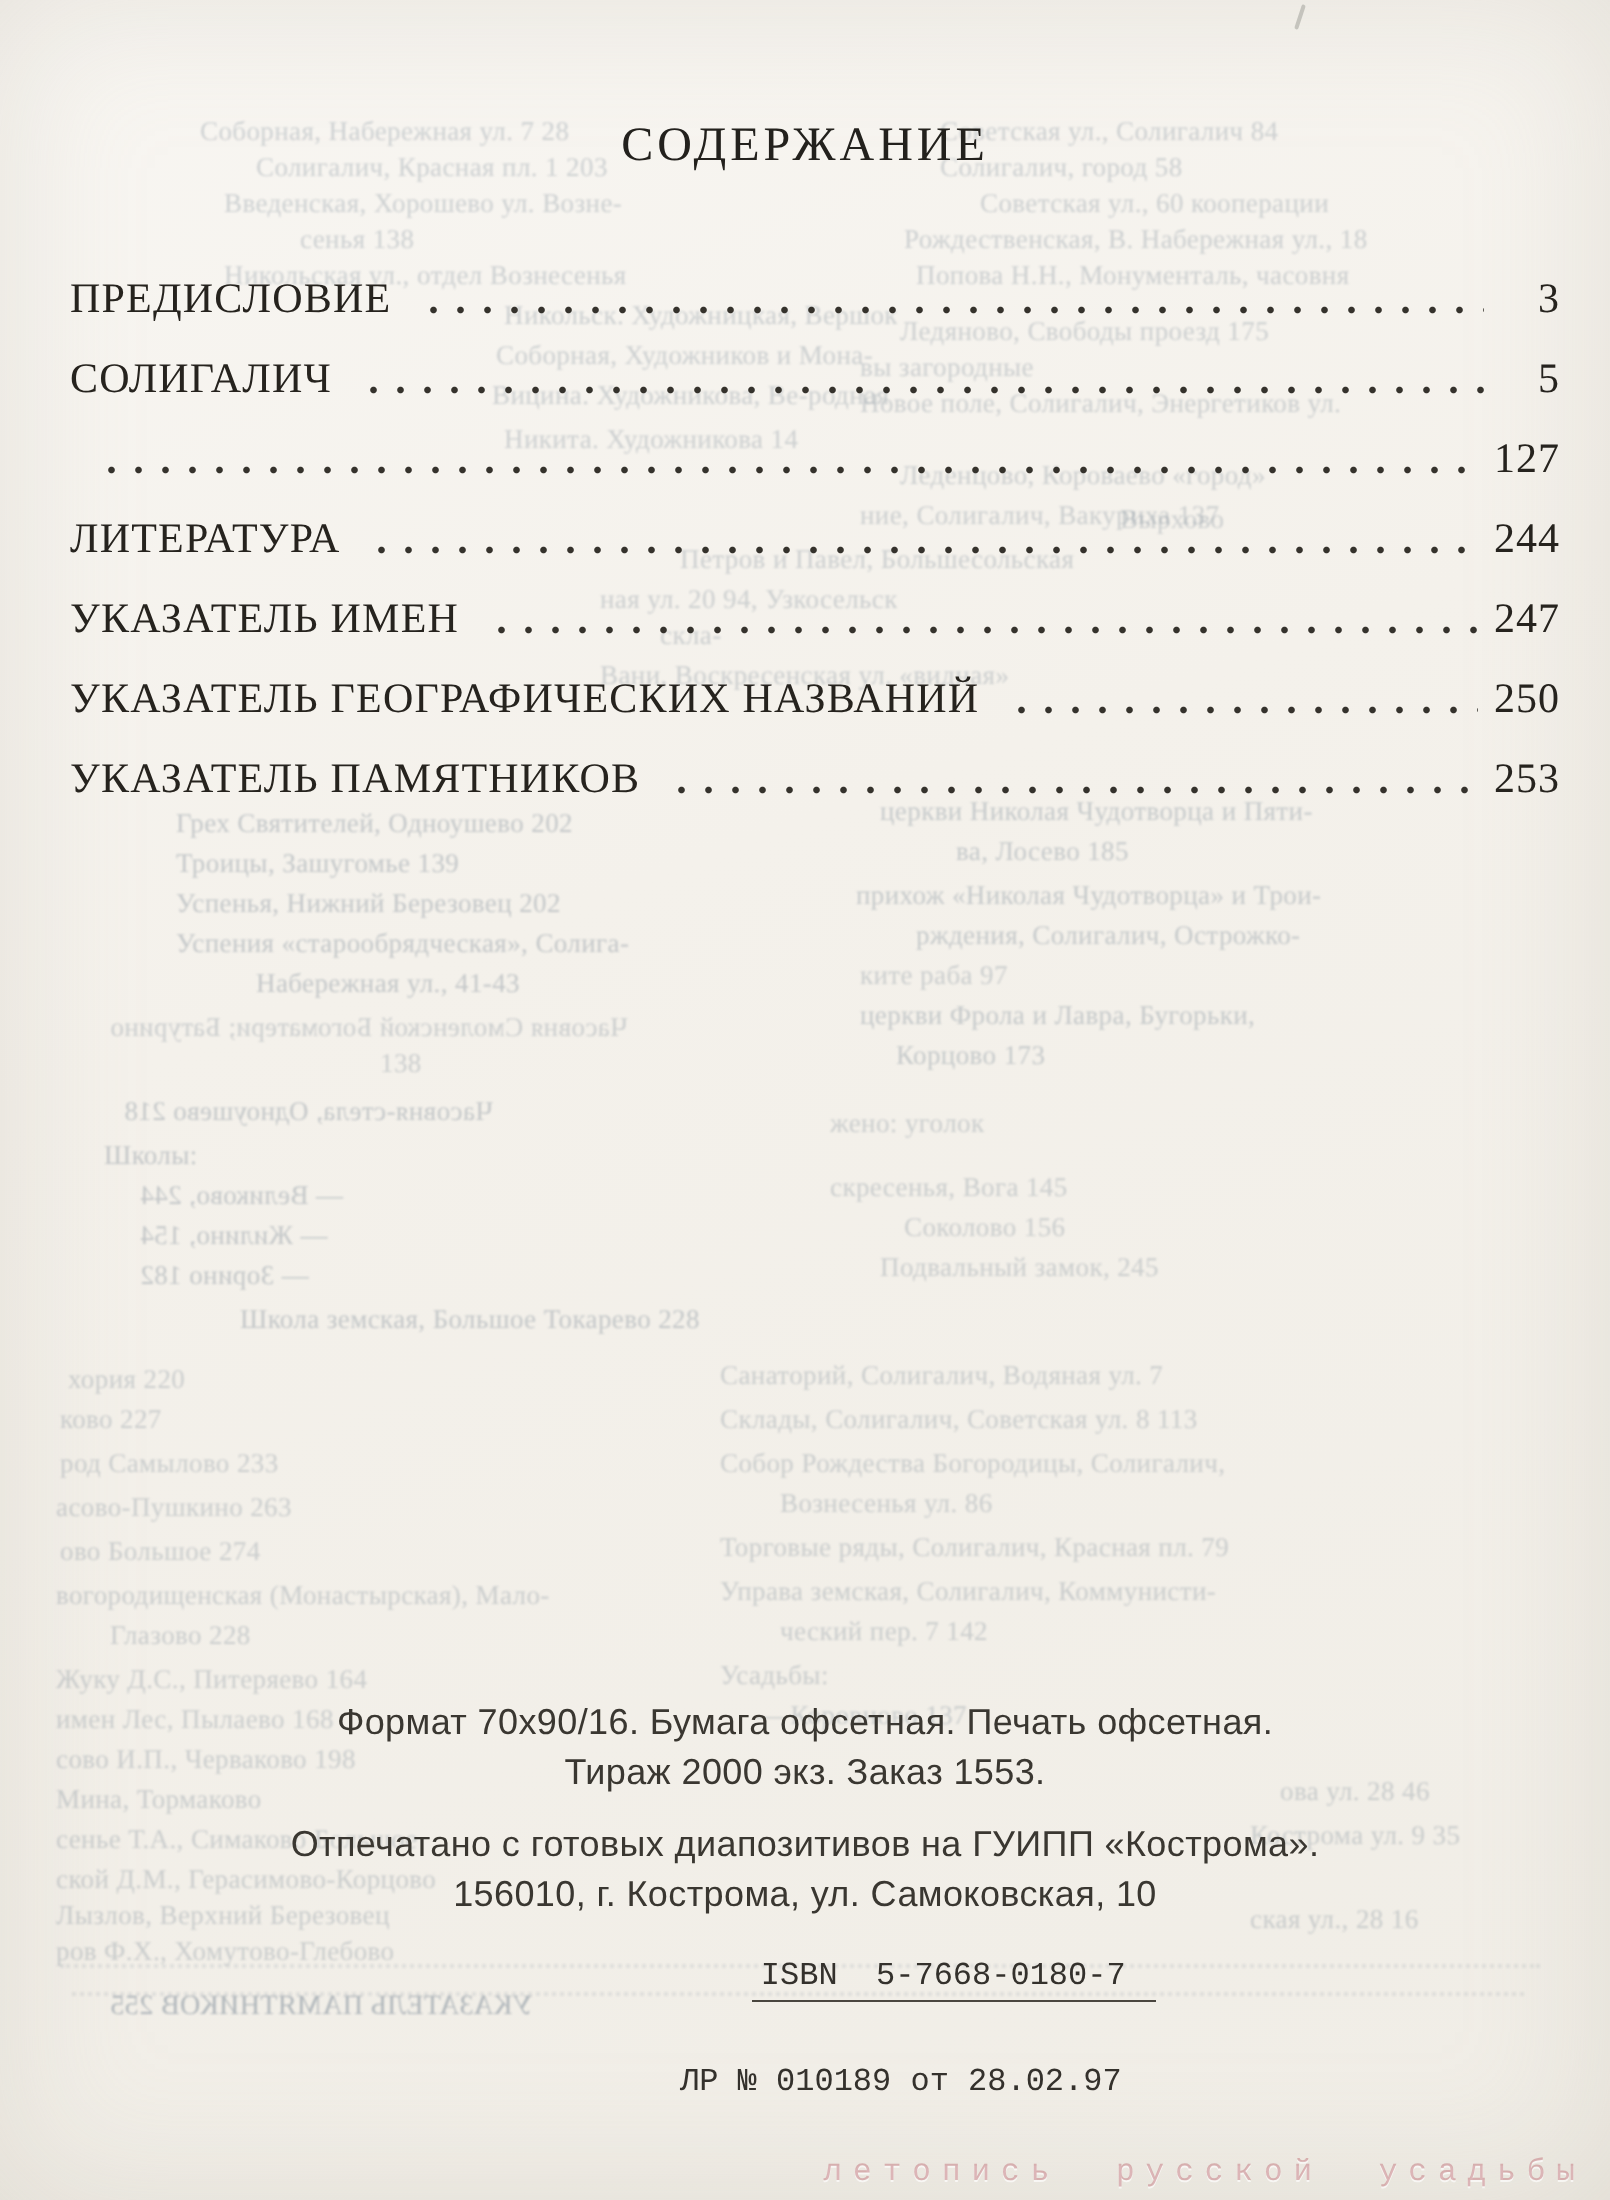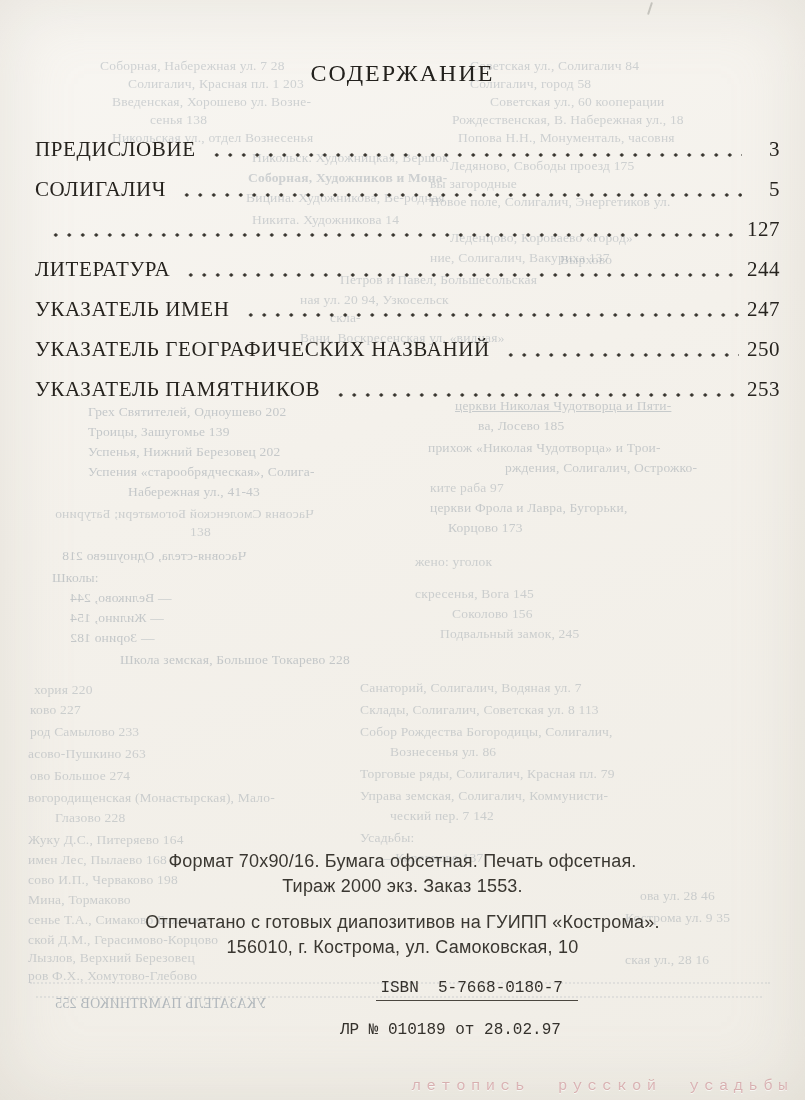--- a/index.html
+++ b/index.html
@@ -26,62 +26,62 @@
   .row .pg{min-width:30px;text-align:right;letter-spacing:.5px;}
   .imprint{position:absolute;left:0;width:100%;top:849px;text-align:center;
            font-family:"Liberation Sans","DejaVu Sans",sans-serif;
            font-size:18px;color:#3a3731;letter-spacing:.2px;line-height:25px;}
   .imprint .block2{margin-top:11px;}
   .isbn-block{position:absolute;left:338px;top:961px;
               font-family:Liberation Mono, monospace;
               font-size:16px;color:#34312c;white-space:pre;}
   .isbn{display:inline-block;min-width:196px;padding:0 2px 3px 4px;
         border-bottom:1.7px solid #4a463f;}
-  .lic{margin-top:2px;padding-left:2px;}
+  .lic{margin-top:13px;padding-left:2px;}
   .watermark{position:absolute;right:12px;bottom:5px;
              font-family:Liberation Mono, monospace;
              font-size:15.5px;letter-spacing:5.5px;word-spacing:13px;
              color:rgba(196,128,133,.55);text-shadow:0 1px 0 rgba(255,255,255,.65);}
   .scanmark{position:absolute;left:649px;top:2px;width:2px;height:13px;
             background:#a3a39b;transform:rotate(18deg);opacity:.55;border-radius:1px;}
 </style>
 </head>
 <body>
 
 <div class="paper">
 
   <div class="ghost" id="ghost-layer">
       <span style="left: 100px; top: 58px;">Соборная, Набережная ул. 7  28</span>
       <span style="left: 128px; top: 76px;">Солигалич, Красная пл. 1  203</span>
       <span style="left: 112px; top: 94px;">Введенская, Хорошево ул. Возне-</span>
       <span style="left: 150px; top: 112px; text-align: center;">сенья  138</span>
       <span style="left: 112px; top: 130px;">Никольская ул., отдел Вознесенья</span>
       <span style="left: 252px; top: 150px;">Никольск. Художницкая, Вершок</span>
-      <span style="left: 248px; top: 170px; font-weight: bold;">Соборная, Художников и Мона-</span>
+      <span style="left: 248px; top: 170px;">Соборная, Художников и Мона-</span>
       <span style="left: 246px; top: 190px;">Вицина. Художникова, Ве-родная</span>
       <span style="left: 252px; top: 212px;">Никита. Художникова 14</span>
       <span style="left: 560px; top: 252px;">Вырхово</span>
       <span style="left: 340px; top: 272px;">Петров и Павел, Большесольская</span>
       <span style="left: 300px; top: 292px;">ная ул. 20   94,  Узкосельск</span>
       <span style="left: 330px; top: 310px;">скла-</span>
       <span style="left: 300px; top: 330px;">Вани, Воскресенская ул.  «видная»</span>
       <span style="left: 470px; top: 58px;">Советская ул., Солигалич  84</span>
       <span style="left: 470px; top: 76px;">Солигалич, город  58</span>
       <span style="left: 470px; top: 94px; margin-left: 20px;">Советская ул., 60  кооперации</span>
       <span style="left: 452px; top: 112px;">Рождественская, В. Набережная ул., 18</span>
       <span style="left: 458px; top: 130px;">Попова Н.Н., Монументаль, часовня</span>
       <span style="left: 450px; top: 158px;">Ледяново, Свободы проезд  175</span>
       <span style="left: 430px; top: 176px;">вы загородные</span>
       <span style="left: 430px; top: 194px;">Новое поле, Солигалич, Энергетиков ул.</span>
       <span style="left: 450px; top: 230px;">Леденцово, Короваево  «город»</span>
       <span style="left: 430px; top: 250px;">ние, Солигалич, Вакуриха  137</span>
-      <span style="left: 455px; top: 398px; opacity: 0.34; text-decoration: underline;">церкви Николая Чудотворца и Пяти-</span>
+      <span style="left: 440px; top: 398px; opacity: 0.34;">церкви Николая Чудотворца и Пяти-</span>
       <span style="left: 478px; top: 418px; opacity: 0.34;">ва, Лосево  185</span>
       <span style="left: 428px; top: 440px; opacity: 0.34;">прихож «Николая Чудотворца» и Трои-</span>
-      <span style="left: 458px; top: 460px; opacity: 0.34; margin-left: 47px;">рждения, Солигалич, Острожко-</span>
+      <span style="left: 458px; top: 460px; opacity: 0.34;">рждения, Солигалич, Острожко-</span>
       <span style="left: 430px; top: 480px;">ките раба  97</span>
       <span style="left: 430px; top: 500px; opacity: 0.34;">церкви Фрола и Лавра, Бугорьки,</span>
       <span style="left: 448px; top: 520px; opacity: 0.34;">Корцово  173</span>
       <span style="left: 415px; top: 554px;">жено: уголок</span>
       <span style="left: 415px; top: 586px;">скресенья, Вога  145</span>
       <span style="left: 452px; top: 606px;">Соколово  156</span>
       <span style="left: 440px; top: 626px;">Подвальный замок,  245</span>
       <span style="left: 88px; top: 404px; opacity: 0.36;">Грех Святителей, Одноушево  202</span>
       <span style="left: 88px; top: 424px; opacity: 0.36;">Троицы, Зашугомье  139</span>
       <span style="left: 88px; top: 444px; opacity: 0.36;">Успенья, Нижний Березовец  202</span>

